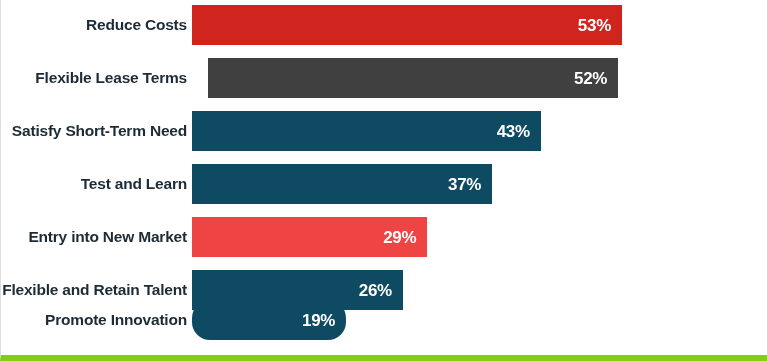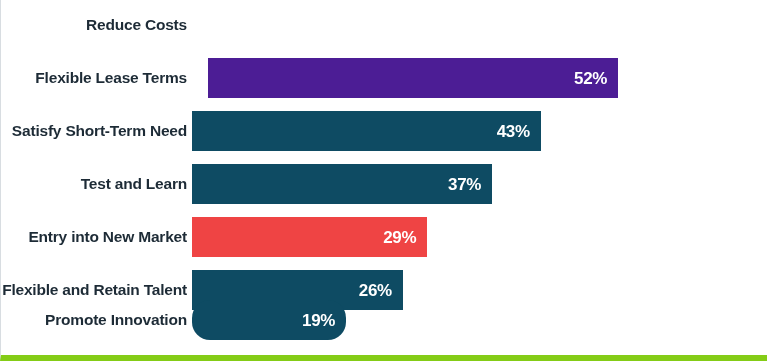--- a/index.html
+++ b/index.html
@@ -72,26 +72,31 @@
   }
 </style>
 </head>
 <body>
 
 <div id="chart-root">
   <div class="plot">
 
     <div class="bar-row" style="top:5px;">
       <div class="cat-label">Reduce Costs</div>
+      <div class="bar-track">
+        <div class="bar" style="width: 74.6479%; background: rgb(208, 36, 31);">
+          <span class="bar-value">53%</span>
+        </div>
+      </div>
     </div>
 
     <div class="bar-row" style="top:58px;gap:16px;">
       <div class="cat-label">Flexible Lease Terms</div>
       <div class="bar-track">
-        <div class="bar" style="width: 73.2394%; background: #4c1d95;">
+        <div class="bar" style="width: 73.2394%; background: #404040;">
           <span class="bar-value">52%</span>
         </div>
       </div>
     </div>
 
     <div class="bar-row" style="top:111px;">
       <div class="cat-label">Satisfy Short-Term Need</div>
       <div class="bar-track">
         <div class="bar" style="width: 60.5634%; background: rgb(14, 75, 99);">
           <span class="bar-value">43%</span>

